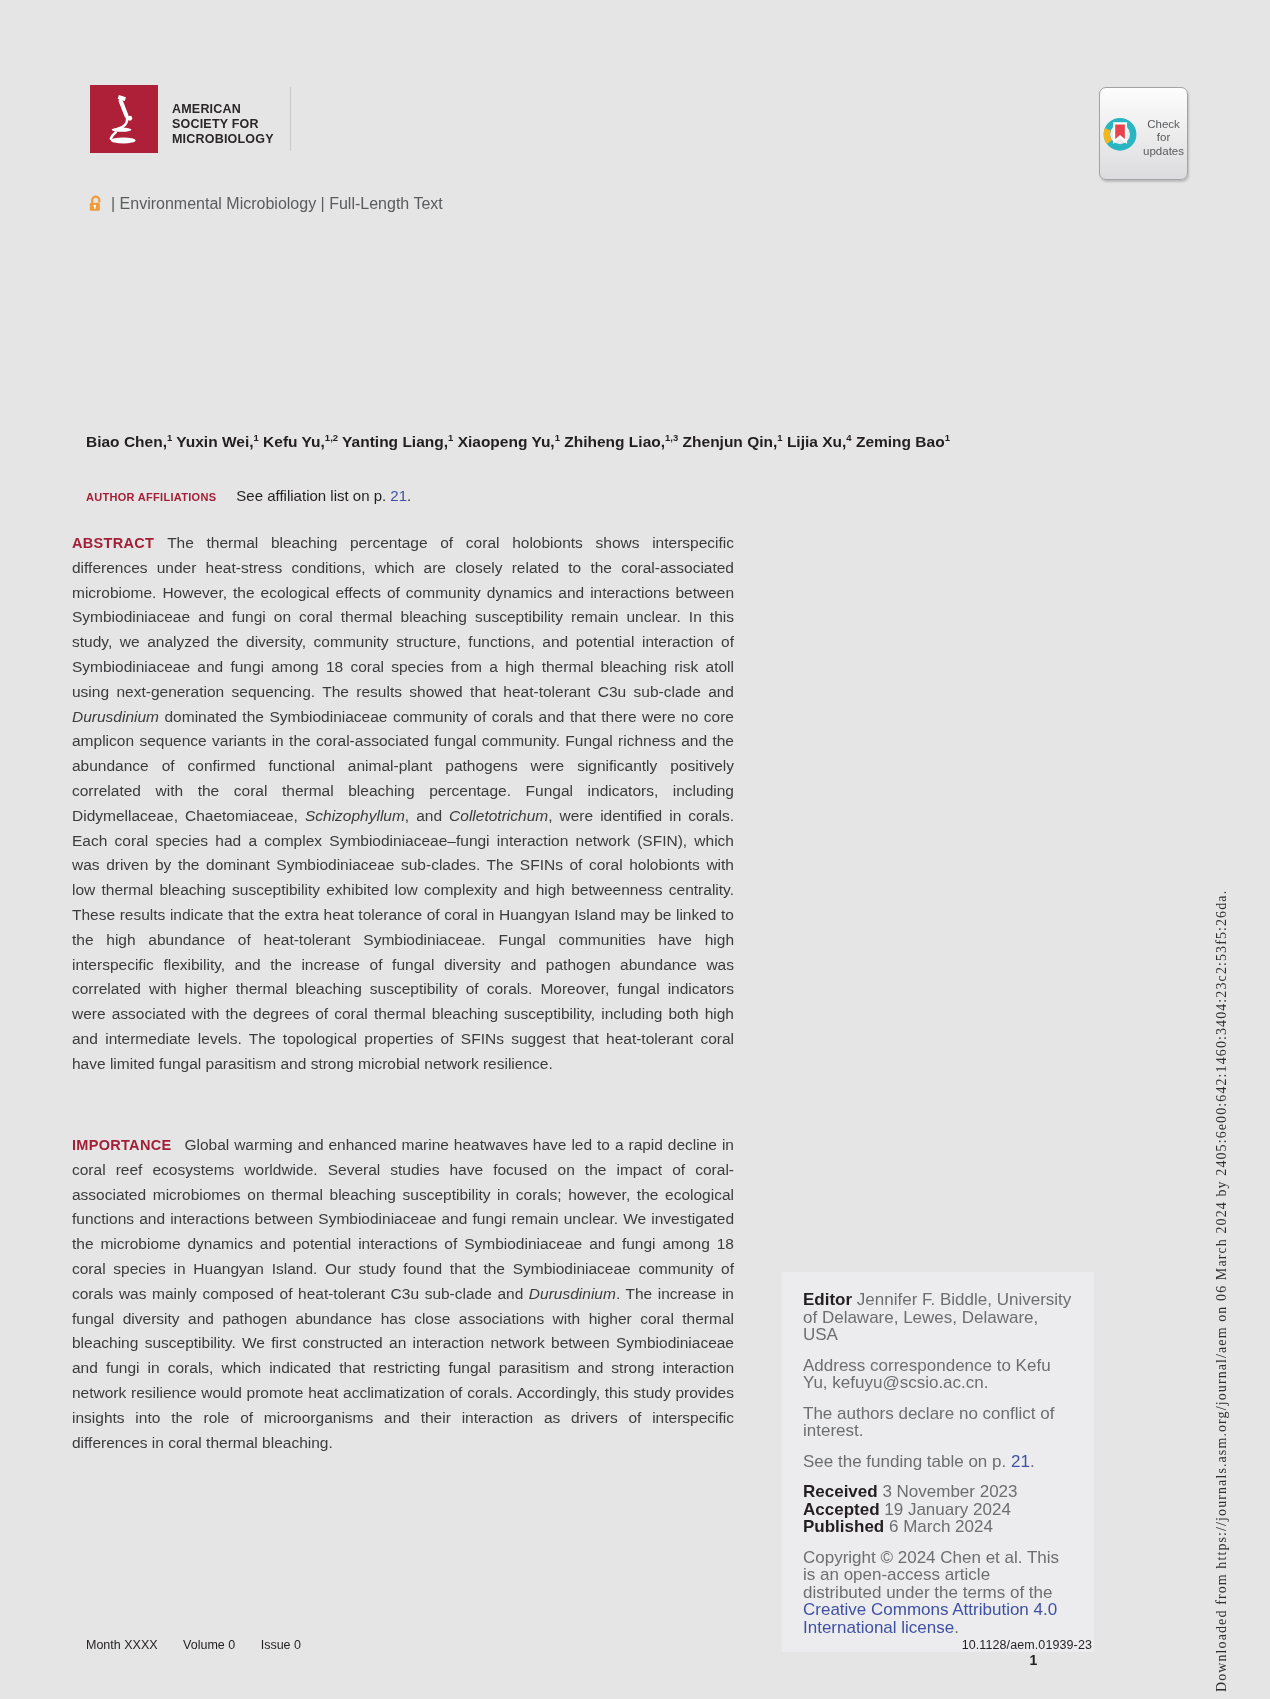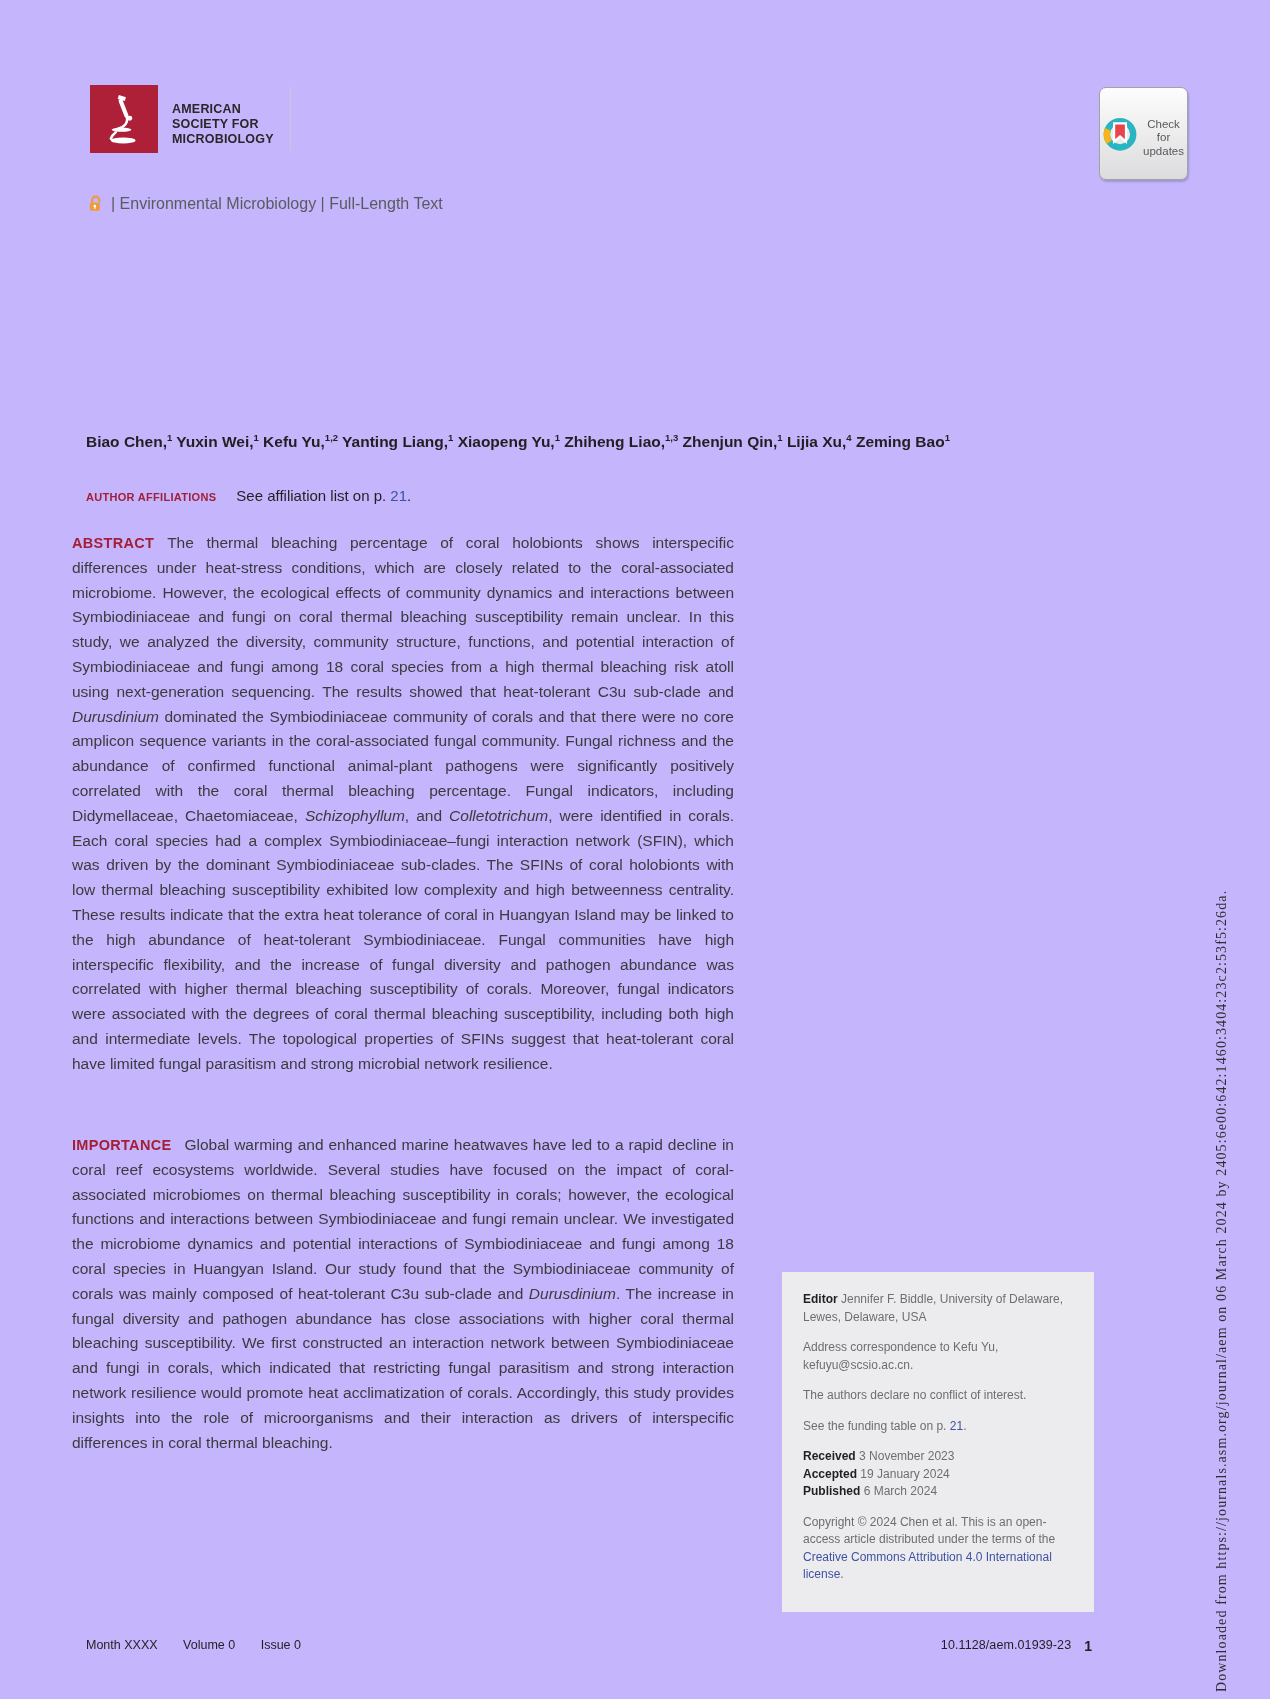--- a/index.html
+++ b/index.html
@@ -1,20 +1,20 @@
 <!DOCTYPE html>
 <html><head>
 <meta charset="utf-8">
 <style>
   * { margin:0; padding:0; box-sizing:border-box; }
   html,body { background:#ffffff; }
   .page {
     position:relative;
     width:1270px; height:1699px;
-    background:#c4b5fd;
+    background:#e5e5e5;
     font-family:"Liberation Sans", sans-serif;
     color:#231f20;
     overflow:hidden;
     margin:0 auto;
   }
 
   
   .header { position:absolute; left:90px; top:85px; display:flex; align-items:flex-start; }
   .logo-square { width:68px; height:68px; background:#ae2038; flex:0 0 auto; display:flex; align-items:center; justify-content:center; }
   .logo-wordmark { margin-left:14px; margin-top:17px; font-size:12.5px; line-height:15px; font-weight:700; color:#2b2627; letter-spacing:.2px; }
@@ -50,31 +50,31 @@
   .importance-block { top:1133px; }
   .para-label { color:#a31f37; font-weight:700; font-size:14.5px; letter-spacing:.3px; margin-right:13px; }
   .rich .it { font-style:italic; }
   .rich .bd { font-weight:700; color:#231f20; }
   .rich .lk { color:#3f51a3; }
 
   
   .sidebar {
     position:absolute; left:782px; top:1272px; width:312px; min-height:340px;
     background:#ececee; padding:19px 21px 16px 21px;
-    font-size:12px; line-height:17.5px; color:#6d6e71;
+    font-size:17px; line-height:17.5px; color:#6d6e71;
   }
   .sidebar p { margin-bottom:13px; }
   .sidebar p:last-child { margin-bottom:0; }
   .sidebar .dates p { margin-bottom:0; }
   .sidebar .dates { margin-bottom:13px; }
 
   
   .footer { position:absolute; left:86px; top:1638px; width:1006px; display:flex; justify-content:space-between; align-items:baseline; font-size:12.5px; color:#231f20; }
   .footer-left span { margin-right:22px; }
-  .footer-right { display:flex; align-items:flex-start; }
+  .footer-right { display:flex; align-items:center;flex-direction:column; }
   .footer-doi { letter-spacing:.1px; }
   .footer-page { font-weight:700; font-size:14px; margin-left:13px; }
 
   
   .watermark {
     position:absolute; left:1214px; top:1692px;
     transform-origin:0 0; transform:rotate(-90deg);
     white-space:nowrap;
     font-family:"Liberation Serif", serif;
     font-size:14px; letter-spacing:1.1px; color:#2e2e2e;

